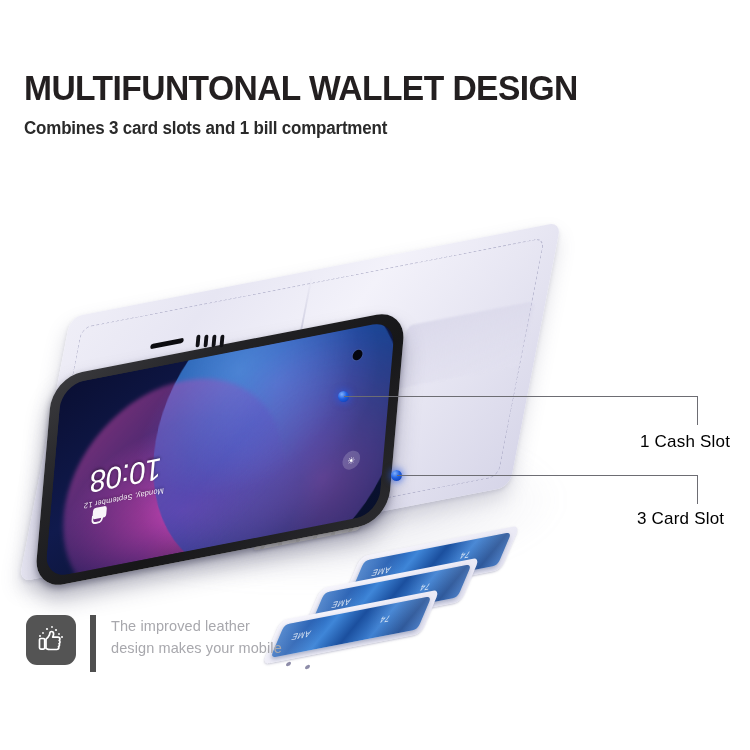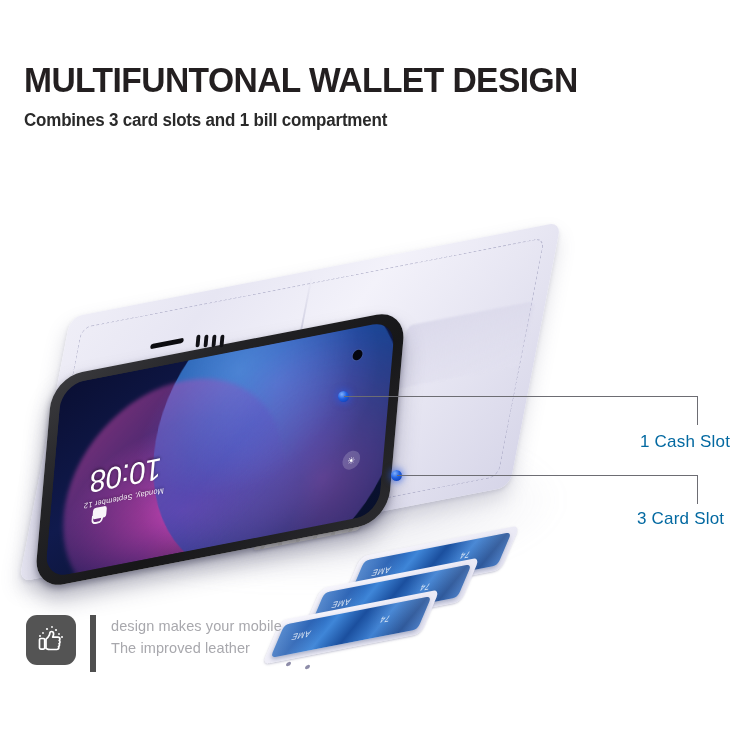--- a/index.html
+++ b/index.html
@@ -12,21 +12,21 @@
   }
   #page{
     position:relative;
     width:750px; height:750px;
     background:#ffffff;
   }
 
   
   .header{
     position:absolute;
-    left:24px; top:62px;
+    left:24px; top:70px;
     width:700px;
   }
   .title{
     font-family:"Liberation Sans", sans-serif;
     font-size:35px;
     font-weight:bold;
     letter-spacing:-0.6px;
     color:#231f20;
     line-height:1.05;
     white-space:nowrap;
@@ -316,21 +316,21 @@
   }
   .leader{
     position:absolute;
     background:#6d6d73;
   }
   .leader.h{ height:1px; }
   .leader.v{ width:1px; }
   .callout-label{
     position:absolute;
     font-size:17px;
-    color:#0369a1;
+    color:#000000;
     font-family:"Liberation Sans", sans-serif;
     letter-spacing:0.2px;
     white-space:nowrap;
   }
 
   
   .footer{
     position:absolute;
     left:26px; top:615px;
     display:flex;
@@ -448,18 +448,18 @@
         <circle cx="24" cy="10" r="0.9" fill="#ffffff"></circle>
         <circle cx="5" cy="12" r="1.0" fill="#ffffff"></circle>
         <circle cx="27" cy="13" r="1.0" fill="#ffffff"></circle>
 
         <path d="M16.5 7.5c1.4 0 2.1 1.1 2.1 2.4 0 1.2-.6 2.3-.9 3.2h5.1c1.2 0 2.1.9 2.1 2 0 .6-.3 1.1-.7 1.5.5.3.8.9.8 1.5 0 .7-.4 1.3-1 1.6.3.3.5.8.5 1.3 0 .7-.4 1.3-1 1.6.2.3.3.6.3 1 0 1.1-.9 1.9-2.1 1.9h-6.3c-1.6 0-3-.4-4.4-1.1v-9.3c1.6-1.1 2.6-2.3 3.3-3.9.4-1 .5-1.9.6-2.6.1-.7.4-1.1 1.6-1.1z" fill="none" stroke="#ffffff" stroke-width="1.7" stroke-linejoin="round"></path>
         <rect x="4.5" y="14.5" width="5.2" height="10.6" rx="1.3" fill="none" stroke="#ffffff" stroke-width="1.7"></rect>
       </svg>
     </div>
     <div class="divider"></div>
     <div class="note">
+      <div>The improved leather</div>
       <div>design makes your mobile</div>
-      <div>The improved leather</div>
     </div>
   </div>
 
 </div>
 
 </body></html>

